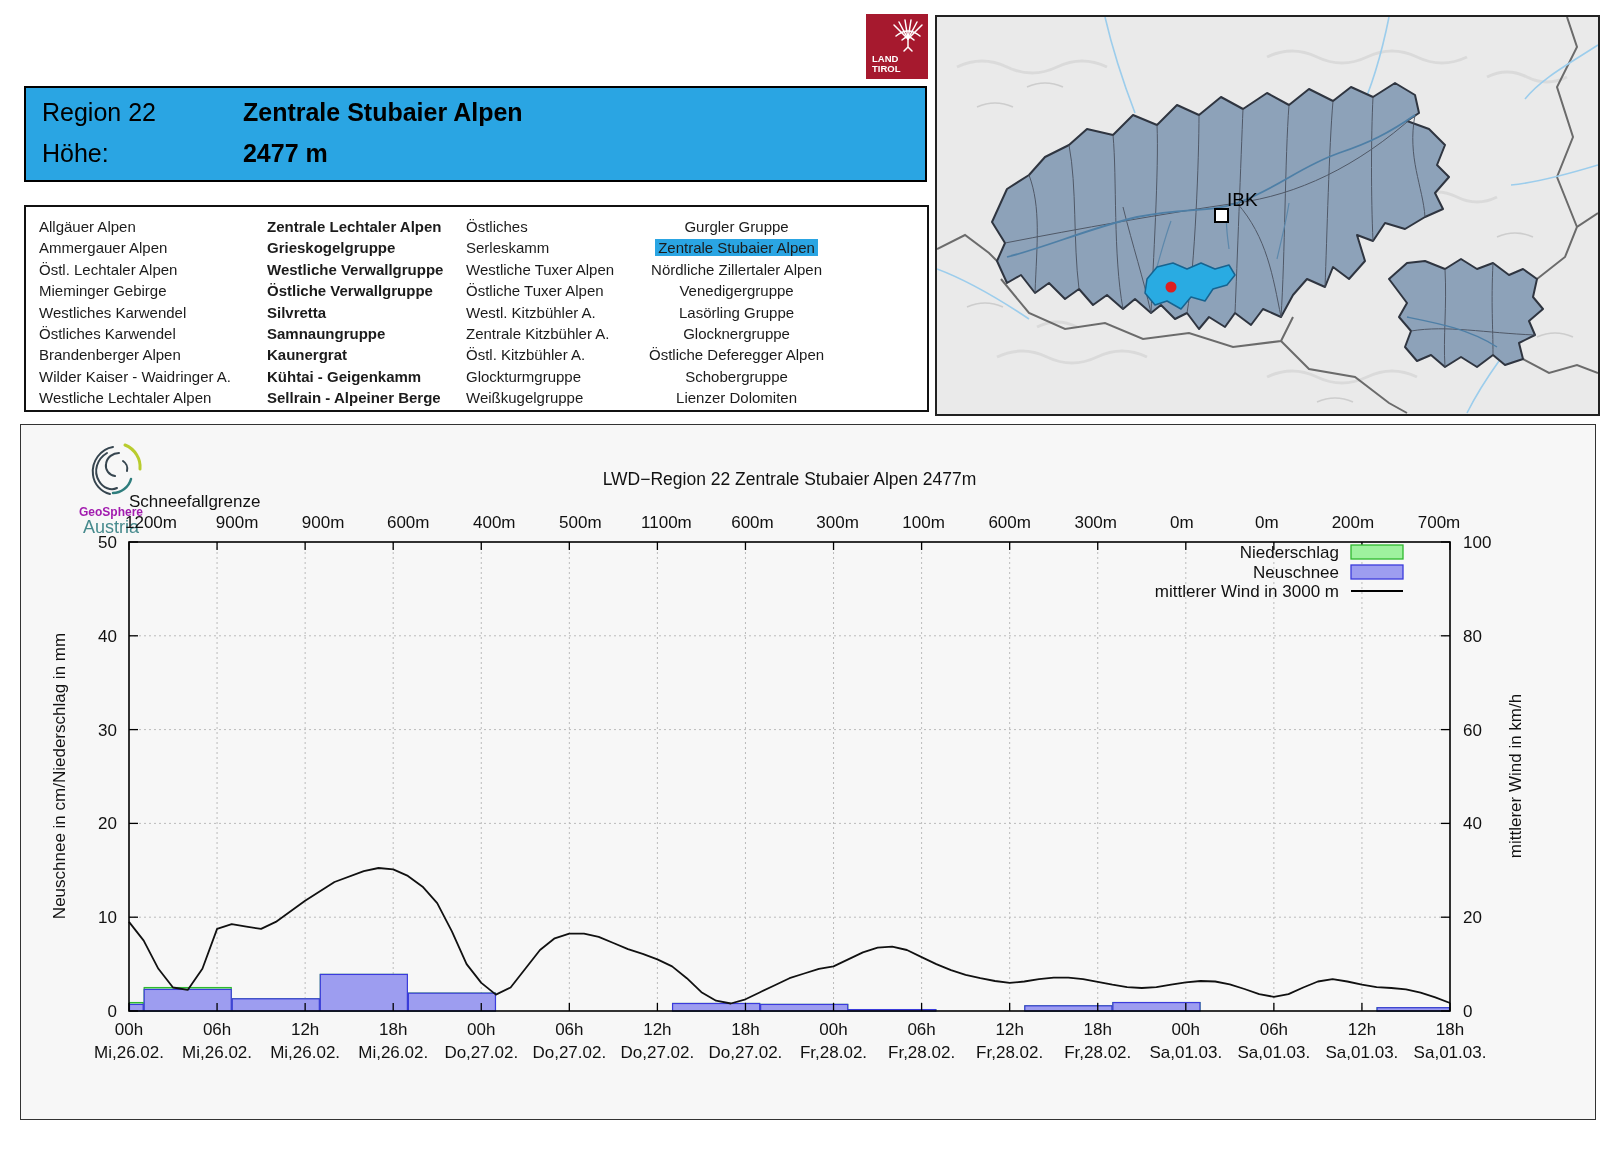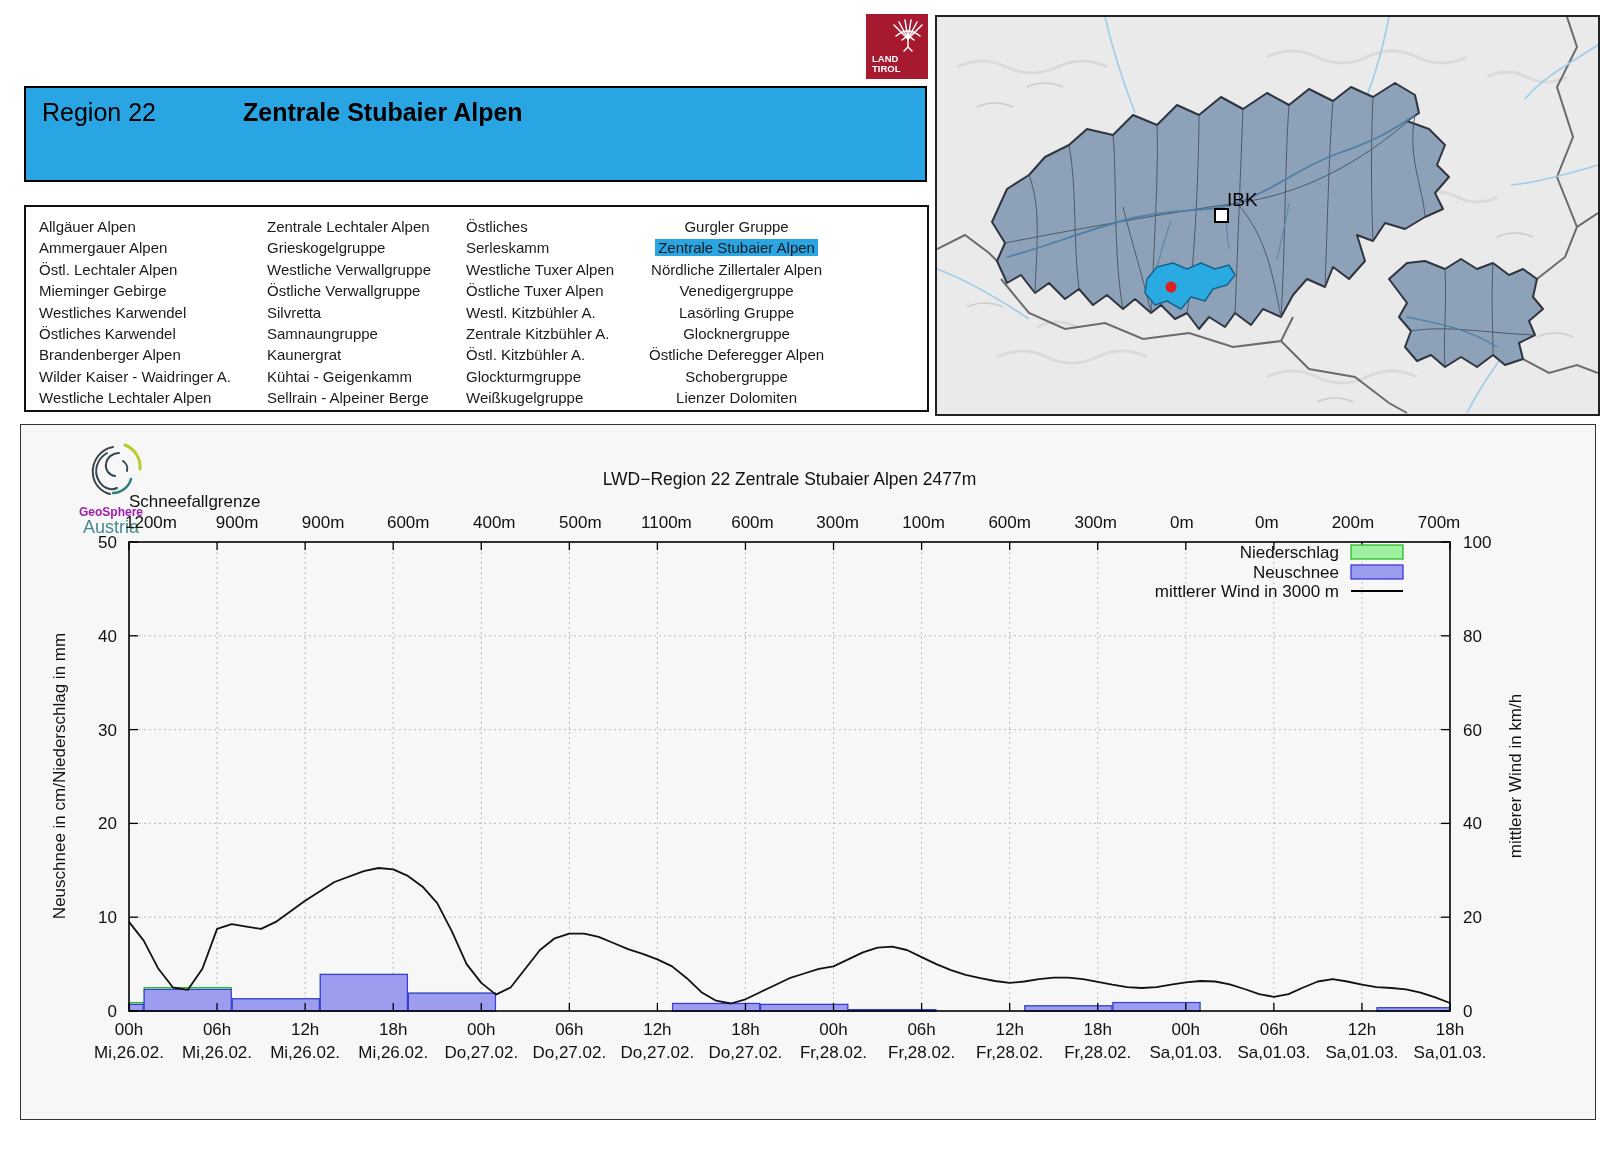--- a/index.html
+++ b/index.html
@@ -53,35 +53,39 @@
       <div>LAND</div>
       <div>TIROL</div>
     </div>
   </div>
 
   <div class="region-box">
     <div class="rb-row" style="top:10px;">
       <span class="rb-label">Region 22</span>
       <span class="rb-value">Zentrale Stubaier Alpen</span>
     </div>
+    <div class="rb-row" style="top:51px;">
+      <span class="rb-label">Höhe:</span>
+      <span class="rb-value">2477 m</span>
+    </div>
   </div>
 
   <div class="region-list" id="regionList">
       <div class="rl-col" style="left: 10px;">
         <div class="it"><span>Allgäuer Alpen</span></div>
         <div class="it"><span>Ammergauer Alpen</span></div>
         <div class="it"><span>Östl. Lechtaler Alpen</span></div>
         <div class="it"><span>Mieminger Gebirge</span></div>
         <div class="it"><span>Westliches Karwendel</span></div>
         <div class="it"><span>Östliches Karwendel</span></div>
         <div class="it"><span>Brandenberger Alpen</span></div>
         <div class="it"><span>Wilder Kaiser - Waidringer A.</span></div>
         <div class="it"><span>Westliche Lechtaler Alpen</span></div>
       </div>
-      <div class="rl-col" style="left: 238px;">
+      <div class="rl-col" style="left: 238px; font-weight: bold;">
         <div class="it"><span>Zentrale Lechtaler Alpen</span></div>
         <div class="it"><span>Grieskogelgruppe</span></div>
         <div class="it"><span>Westliche Verwallgruppe</span></div>
         <div class="it"><span>Östliche Verwallgruppe</span></div>
         <div class="it"><span>Silvretta</span></div>
         <div class="it"><span>Samnaungruppe</span></div>
         <div class="it"><span>Kaunergrat</span></div>
         <div class="it"><span>Kühtai - Geigenkamm</span></div>
         <div class="it"><span>Sellrain - Alpeiner Berge</span></div>
       </div>

